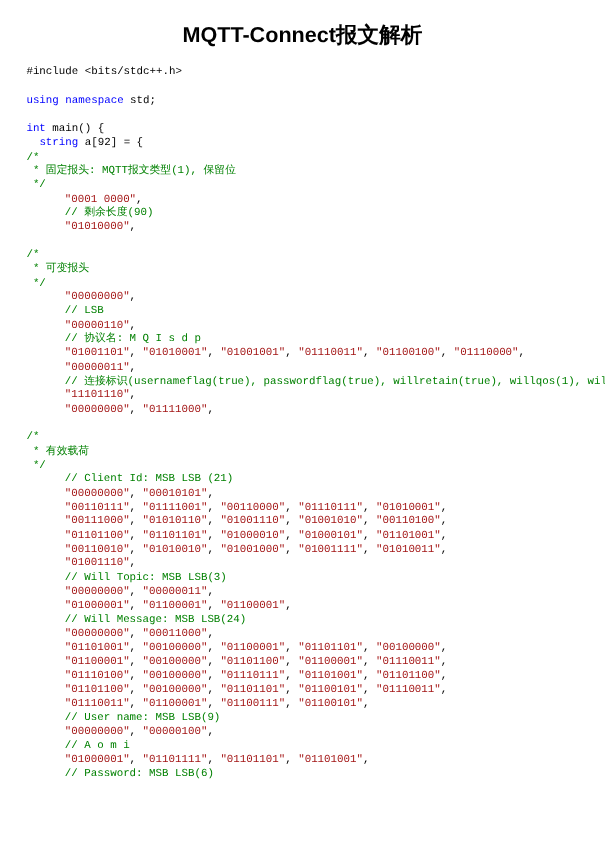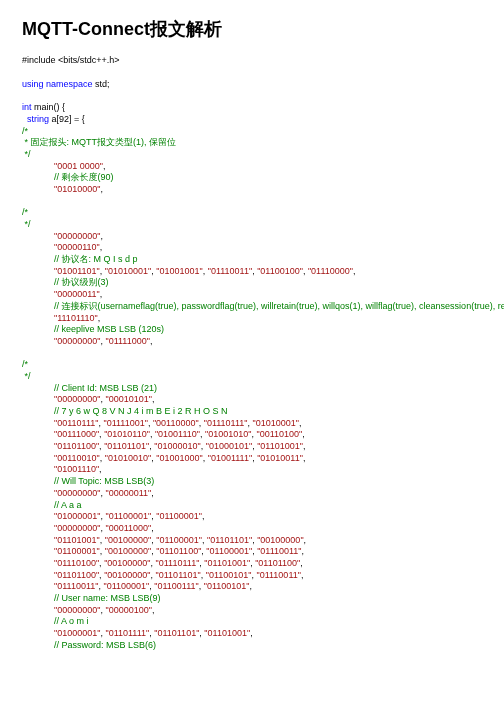--- a/index.html
+++ b/index.html
@@ -8,27 +8,28 @@
     font-family: Arial, sans-serif;
     background: #fff;
     width: 504px;
     font-size: 9px;
     line-height: 1.3;
   }
   .wrap {
     padding: 18px 22px;
   }
   .title {
+    text-align: center;
     font-size: 18px;
     font-weight: bold;
     color: #000;
     margin-bottom: 14px;
     font-family: Arial, "Heiti SC", sans-serif;
   }
-  .line { white-space: pre; }
+  .line { white-space: pre; font-family: Liberation Mono, monospace; }
   .kw { color: #0000ff; }
   .cmt { color: #008000; }
   .str { color: #a31515; }
   .pad0 { margin-left: 0; }
   .pad2 { margin-left: 32px; }
 </style>
 </head>
 <body>
 
 <div class="wrap">
@@ -41,46 +42,46 @@
       <div class="line pad0"><span class="kw">int</span><span> main() {</span></div>
       <div class="line pad0"><span>  </span><span class="kw">string</span><span> a[92] = {</span></div>
       <div class="line pad0"><span class="cmt">/*</span></div>
       <div class="line pad0"><span class="cmt"> * 固定报头: MQTT报⽂类型(1), 保留位</span></div>
       <div class="line pad0"><span class="cmt"> */</span></div>
       <div class="line pad2"><span class="str">"0001 0000"</span><span>,</span></div>
       <div class="line pad2"><span class="cmt">// 剩余⻓度(90)</span></div>
       <div class="line pad2"><span class="str">"01010000"</span><span>,</span></div>
       <div class="line pad0">&nbsp;</div>
       <div class="line pad0"><span class="cmt">/*</span></div>
+      <div class="line pad0"><span class="cmt"> * 可变报头</span></div>
       <div class="line pad0"><span class="cmt"> */</span></div>
       <div class="line pad2"><span class="str">"00000000"</span><span>,</span></div>
+      <div class="line pad2"><span class="cmt">// LSB</span></div>
       <div class="line pad2"><span class="str">"00000110"</span><span>,</span></div>
       <div class="line pad2"><span class="cmt">// 协议名: M Q I s d p</span></div>
       <div class="line pad2"><span class="str">"01001101"</span><span>, </span><span class="str">"01010001"</span><span>, </span><span class="str">"01001001"</span><span>, </span><span class="str">"01110011"</span><span>, </span><span class="str">"01100100"</span><span>, </span><span class="str">"01110000"</span><span>,</span></div>
-      <div class="line pad2"><span class="cmt">// 协议级别(3)</span></div>
       <div class="line pad2"><span class="str">"00000011"</span><span>,</span></div>
       <div class="line pad2"><span class="cmt">// 连接标识(usernameflag(true), passwordflag(true), willretain(true), willqos(1), willflag(true), cleansession(true), reserved(0))</span></div>
       <div class="line pad2"><span class="str">"11101110"</span><span>,</span></div>
-      <div class="line pad2"><span class="cmt">// keeplive MSB LSB (120s)</span></div>
       <div class="line pad2"><span class="str">"00000000"</span><span>, </span><span class="str">"01111000"</span><span>,</span></div>
       <div class="line pad0">&nbsp;</div>
       <div class="line pad0"><span class="cmt">/*</span></div>
+      <div class="line pad0"><span class="cmt"> * 有效载荷</span></div>
       <div class="line pad0"><span class="cmt"> */</span></div>
       <div class="line pad2"><span class="cmt">// Client Id: MSB LSB (21)</span></div>
       <div class="line pad2"><span class="str">"00000000"</span><span>, </span><span class="str">"00010101"</span><span>,</span></div>
-      <div class="line pad2"><span class="cmt">// 7 y 6 w Q 8 V N J 4 i m B E i 2 R H O S N</span></div>
       <div class="line pad2"><span class="str">"00110111"</span><span>, </span><span class="str">"01111001"</span><span>, </span><span class="str">"00110000"</span><span>, </span><span class="str">"01110111"</span><span>, </span><span class="str">"01010001"</span><span>,</span></div>
       <div class="line pad2"><span class="str">"00111000"</span><span>, </span><span class="str">"01010110"</span><span>, </span><span class="str">"01001110"</span><span>, </span><span class="str">"01001010"</span><span>, </span><span class="str">"00110100"</span><span>,</span></div>
       <div class="line pad2"><span class="str">"01101100"</span><span>, </span><span class="str">"01101101"</span><span>, </span><span class="str">"01000010"</span><span>, </span><span class="str">"01000101"</span><span>, </span><span class="str">"01101001"</span><span>,</span></div>
       <div class="line pad2"><span class="str">"00110010"</span><span>, </span><span class="str">"01010010"</span><span>, </span><span class="str">"01001000"</span><span>, </span><span class="str">"01001111"</span><span>, </span><span class="str">"01010011"</span><span>,</span></div>
       <div class="line pad2"><span class="str">"01001110"</span><span>,</span></div>
       <div class="line pad2"><span class="cmt">// Will Topic: MSB LSB(3)</span></div>
       <div class="line pad2"><span class="str">"00000000"</span><span>, </span><span class="str">"00000011"</span><span>,</span></div>
-      <div class="line pad2"><span class="cmt">// A a a</span></div>
       <div class="line pad2"><span class="str">"01000001"</span><span>, </span><span class="str">"01100001"</span><span>, </span><span class="str">"01100001"</span><span>,</span></div>
+      <div class="line pad2"><span class="cmt">// Will Message: MSB LSB(24)</span></div>
       <div class="line pad2"><span class="str">"00000000"</span><span>, </span><span class="str">"00011000"</span><span>,</span></div>
       <div class="line pad2"><span class="str">"01101001"</span><span>, </span><span class="str">"00100000"</span><span>, </span><span class="str">"01100001"</span><span>, </span><span class="str">"01101101"</span><span>, </span><span class="str">"00100000"</span><span>,</span></div>
       <div class="line pad2"><span class="str">"01100001"</span><span>, </span><span class="str">"00100000"</span><span>, </span><span class="str">"01101100"</span><span>, </span><span class="str">"01100001"</span><span>, </span><span class="str">"01110011"</span><span>,</span></div>
       <div class="line pad2"><span class="str">"01110100"</span><span>, </span><span class="str">"00100000"</span><span>, </span><span class="str">"01110111"</span><span>, </span><span class="str">"01101001"</span><span>, </span><span class="str">"01101100"</span><span>,</span></div>
       <div class="line pad2"><span class="str">"01101100"</span><span>, </span><span class="str">"00100000"</span><span>, </span><span class="str">"01101101"</span><span>, </span><span class="str">"01100101"</span><span>, </span><span class="str">"01110011"</span><span>,</span></div>
       <div class="line pad2"><span class="str">"01110011"</span><span>, </span><span class="str">"01100001"</span><span>, </span><span class="str">"01100111"</span><span>, </span><span class="str">"01100101"</span><span>,</span></div>
       <div class="line pad2"><span class="cmt">// User name: MSB LSB(9)</span></div>
       <div class="line pad2"><span class="str">"00000000"</span><span>, </span><span class="str">"00000100"</span><span>,</span></div>
       <div class="line pad2"><span class="cmt">// A o m i</span></div>
       <div class="line pad2"><span class="str">"01000001"</span><span>, </span><span class="str">"01101111"</span><span>, </span><span class="str">"01101101"</span><span>, </span><span class="str">"01101001"</span><span>,</span></div>

